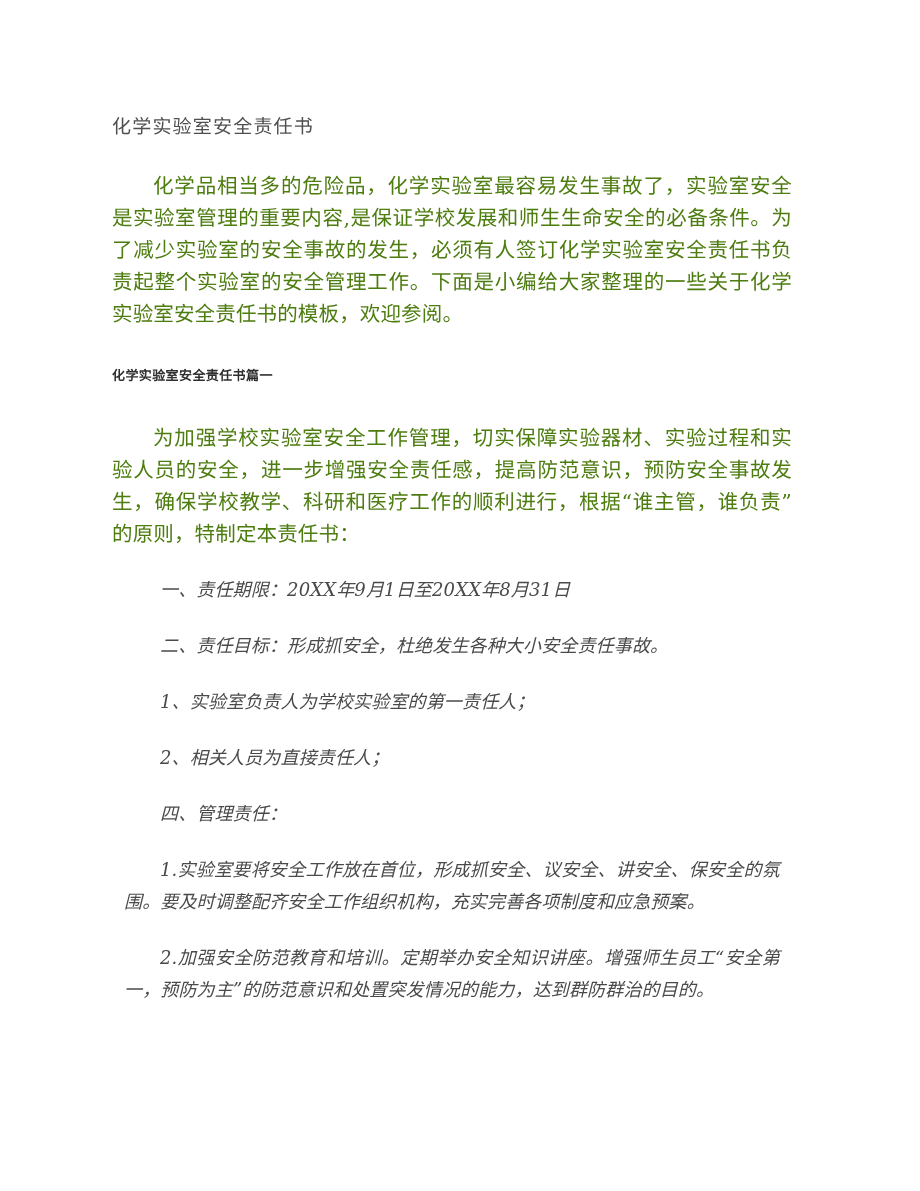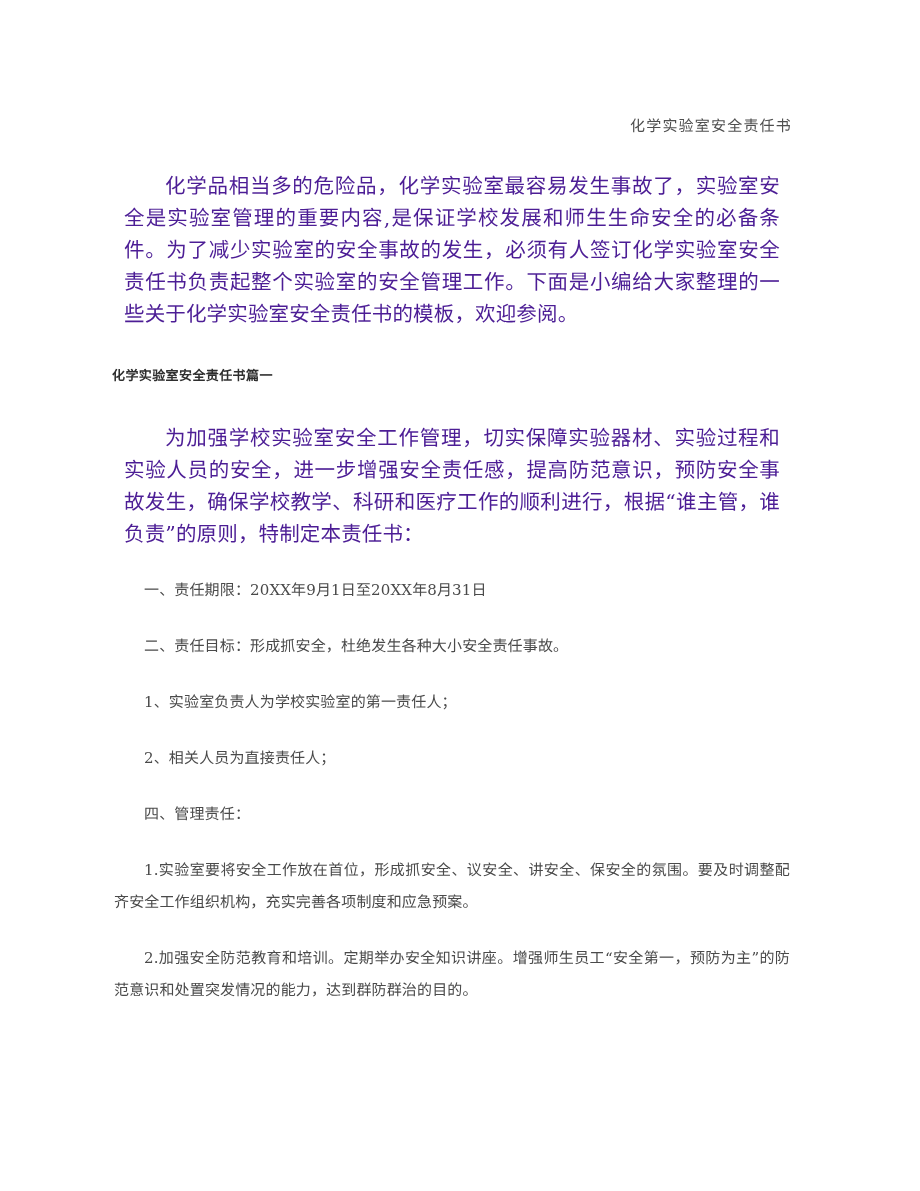--- a/index.html
+++ b/index.html
@@ -30,38 +30,38 @@
   .content {
     position: absolute;
     left: 112px;
     top: 0;
     width: 680px;
   }
 
   .doc-title {
     margin: 0;
     padding: 0;
-    font-size: 15px;
+    font-size: 19px;
     font-weight: normal;
     line-height: 32px;
-    text-align: right;
+    text-align: left;
     letter-spacing: 1.2px;
     color: #4f4f4f;
     padding-top: 110px;
   }
 
   .para {
-    margin: 12px;
+    margin: 0;
     font-size: 20.5px;
     line-height: 32px;
     text-align: justify;
     text-justify: inter-ideograph;
     text-indent: 2em;
     letter-spacing: 0.15px;
-    color: #4c1d95;
+    color: #4d7c0f;
     word-break: break-all;
   }
 
   .para.intro {
     margin-top: 28px;
   }
 
   .section-heading {
     margin: 0;
     font-size: 13px;
@@ -71,30 +71,31 @@
     letter-spacing: 0.4px;
     color: #2e2e2e;
     margin-top: 30px;
   }
 
   .para.body-lead {
     margin-top: 30px;
   }
 
   .item {
-    margin: 2px;
-    font-size: 15px;
+    margin: 12px;
+    font-size: 18px;
     line-height: 32px;
     text-indent: 2em;
     text-align: justify;
     text-justify: inter-ideograph;
     letter-spacing: 0.15px;
     color: #4a4a4a;
     word-break: break-all;
     margin-top: 24px;
+    font-style: italic;
   }
 </style>
 </head>
 <body>
 
 <div class="page">
   <div class="content">
 
     <h1 class="doc-title">化学实验室安全责任书</h1>
 

